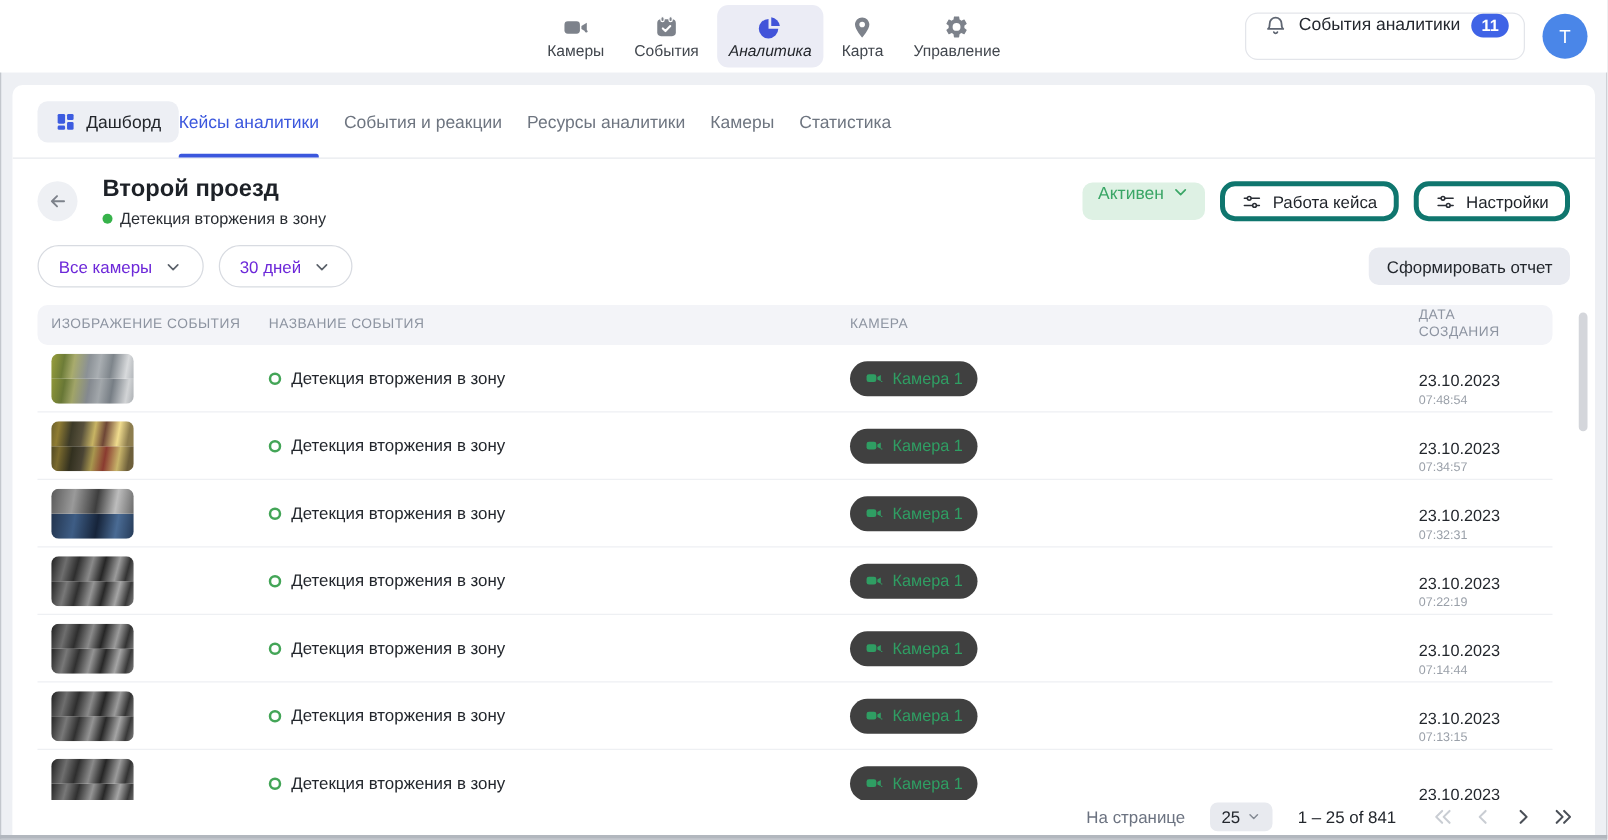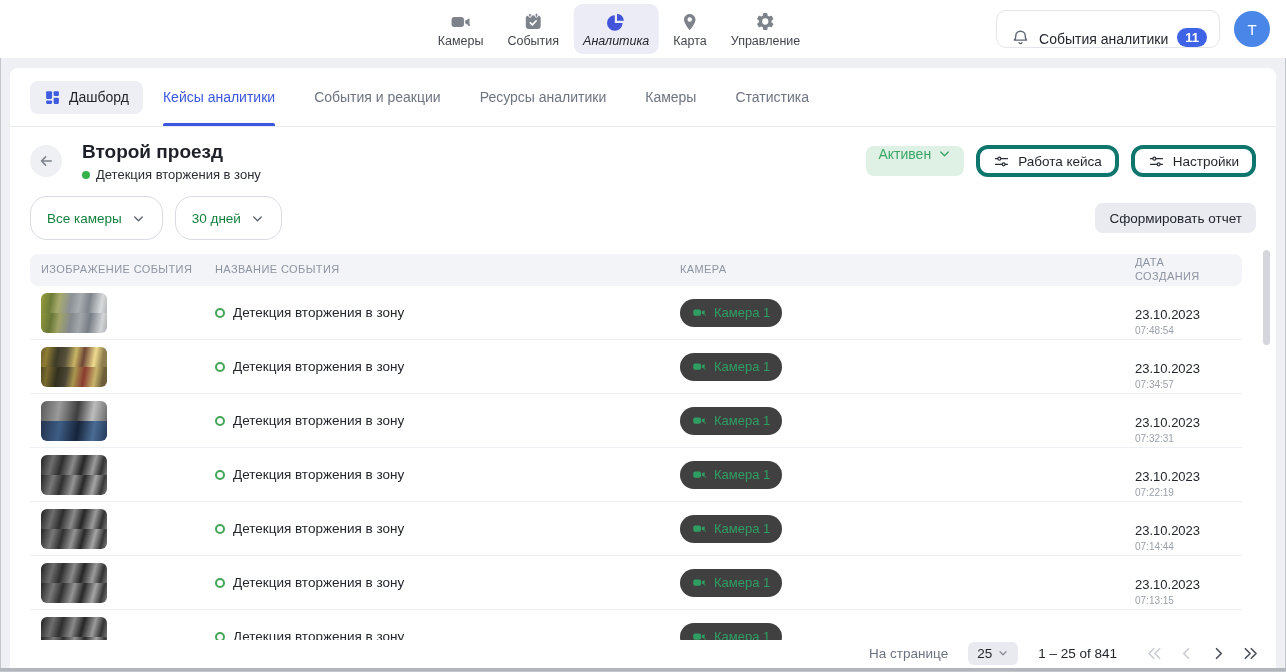--- a/index.html
+++ b/index.html
@@ -9,49 +9,49 @@
 
   
   .topbar { position:absolute; top:0; left:0; right:0; height:58px; background:#fff; }
   .topnav { position:absolute; top:4px; left:calc(50% - 24px); transform:translateX(-50%); display:flex; align-items:stretch; gap:6px; height:50px; }
   .nav-item { display:flex; flex-direction:column; align-items:center; justify-content:center; gap:1px; padding:3px 9px; border-radius:9px; cursor:pointer; }
   .nav-item .nav-icon { width:22px; height:22px; display:flex; align-items:center; justify-content:center; }
   .nav-item .nav-label { font-size:12.5px; color:#42474e; white-space:nowrap; }
   .nav-item.active { background:#ebecf5;font-style:italic; }
   .nav-item.active .nav-label { color:#23262b; }
   .topbar-right { position:absolute; right:16px; top:50%; transform:translateY(-50%); display:flex; align-items:center; gap:14px; }
-  .notif-btn { display:flex; align-items:flex-end; gap:9px; height:38px; padding:0 12px 0 14px; background:#fff; border:1px solid #e3e5ea; border-radius:10px; font-family:inherit; font-size:14px; color:#23272e; cursor:pointer; }
+  .notif-btn { display:flex; align-items:flex-start; gap:9px; height:38px; padding:0 12px 0 14px; background:#fff; border:1px solid #e3e5ea; border-radius:10px; font-family:inherit; font-size:14px; color:#23272e; cursor:pointer; }
   .notif-badge { background:#3f63e6; color:#fff; font-size:13px; font-weight:bold; border-radius:10px; padding:3px 8px; line-height:1; }
   .avatar { width:36px; height:36px; border-radius:50%; background:#4a86e8; color:#fff; font-size:15px; display:flex; align-items:center; justify-content:center; cursor:pointer; }
 
   
   .card { position:absolute; left:10px; right:10px; top:68px; bottom:4px; background:#fff; border-radius:8px 8px 0 0; overflow:hidden; }
 
   
   .tabbar { position:relative; height:59px; border-bottom:1px solid #e8eaee; display:flex; align-items:center; padding:0 20px; }
   .dash-btn { display:flex; align-items:center; gap:8px; height:33px; padding:0 14px; background:#edeff4; border:none; border-radius:8px; font-family:inherit; font-size:14px; color:#23262b; cursor:pointer; }
-  .tabs { display:flex; align-items:stretch; gap:39px; margin-left:20px; height:100%; }
+  .tabs { display:flex; align-items:stretch; gap:20px; height:100%; }
   .tab { position:relative; display:flex; align-items:center; font-size:14px; color:#6e7580; cursor:pointer; white-space:nowrap; }
   .tab.active { color:#3b57dd; }
   .tab.active::after { content:""; position:absolute; left:0; right:0; bottom:0; height:3px; background:#3b57dd; border-radius:2px 2px 0 0; }
 
   
   .case-header { display:flex; align-items:flex-start; padding:14px 20px 8px 20px; }
   .back-btn { width:32px; height:32px; border-radius:50%; background:#eef0f4; border:none; display:flex; align-items:center; justify-content:center; cursor:pointer; margin-top:4px; }
   .case-titles { margin-left:20px; }
   .case-title { font-size:19px; font-weight:bold; color:#1d2127; }
   .case-sub { display:flex; align-items:center; gap:6px; margin-top:4px; font-size:13px; color:#2a2e34; }
   .dot { width:8px; height:8px; border-radius:50%; background:#36b24a; }
   .case-actions { margin-left:auto; display:flex; align-items:center; gap:12px; margin-top:4px; }
   .status-pill { display:flex; align-items:flex-start; gap:6px; height:30px; padding:0 12px; background:#def1e4; color:#3aa666; border:none; border-radius:8px; font-family:inherit; font-size:14px; cursor:pointer; }
   .ghost-btn { display:flex; align-items:center; gap:8px; height:32px; padding:0 13px; background:#fff; border:4px solid #0f766e; border-radius:12px; font-family:inherit; font-size:13.5px; color:#1f2329; cursor:pointer; white-space:nowrap; }
 
   
   .filter-row { display:flex; align-items:center; padding:6px 20px 0 20px; }
-  .filter-pill { display:flex; align-items:center; gap:9px; height:44px; padding:0 16px; background:#fff; border:1px solid #d8dbe1; border-radius:17px; font-family:inherit; font-size:13.5px; color:#15803d; cursor:pointer; margin-right:12px; white-space:nowrap; }
+  .filter-pill { display:flex; align-items:center; gap:9px; height:34px; padding:0 16px; background:#fff; border:1px solid #d8dbe1; border-radius:17px; font-family:inherit; font-size:13.5px; color:#6d28d9; cursor:pointer; margin-right:12px; white-space:nowrap; }
   .report-btn { margin-left:auto; height:30px; padding:0 14px; background:#e9ebf1; border:none; border-radius:8px; font-family:inherit; font-size:13.5px; color:#23272d; cursor:pointer; }
 
   
   .thead { display:grid; grid-template-columns:174px 465px 455px 1fr; align-items:center; height:32px; margin:14px 34px 0 20px; padding:0 11px; background:#f3f4f8; border-radius:8px; }
   .th { font-size:11px; letter-spacing:.4px; color:#8d94a1; line-height:1.25; }
   .th-date { max-width:95px; }
   .rows {}
   .trow { display:grid; grid-template-columns:174px 465px 455px 1fr; align-items:center; height:54px; margin:0 34px 0 20px; padding:0 11px; border-bottom:1px solid #eef0f3; cursor:pointer; }
   .thumb { width:66px; height:40px; border-radius:6px; background-repeat:no-repeat; }
   .cell-name { display:flex; align-items:center; gap:8px; }

